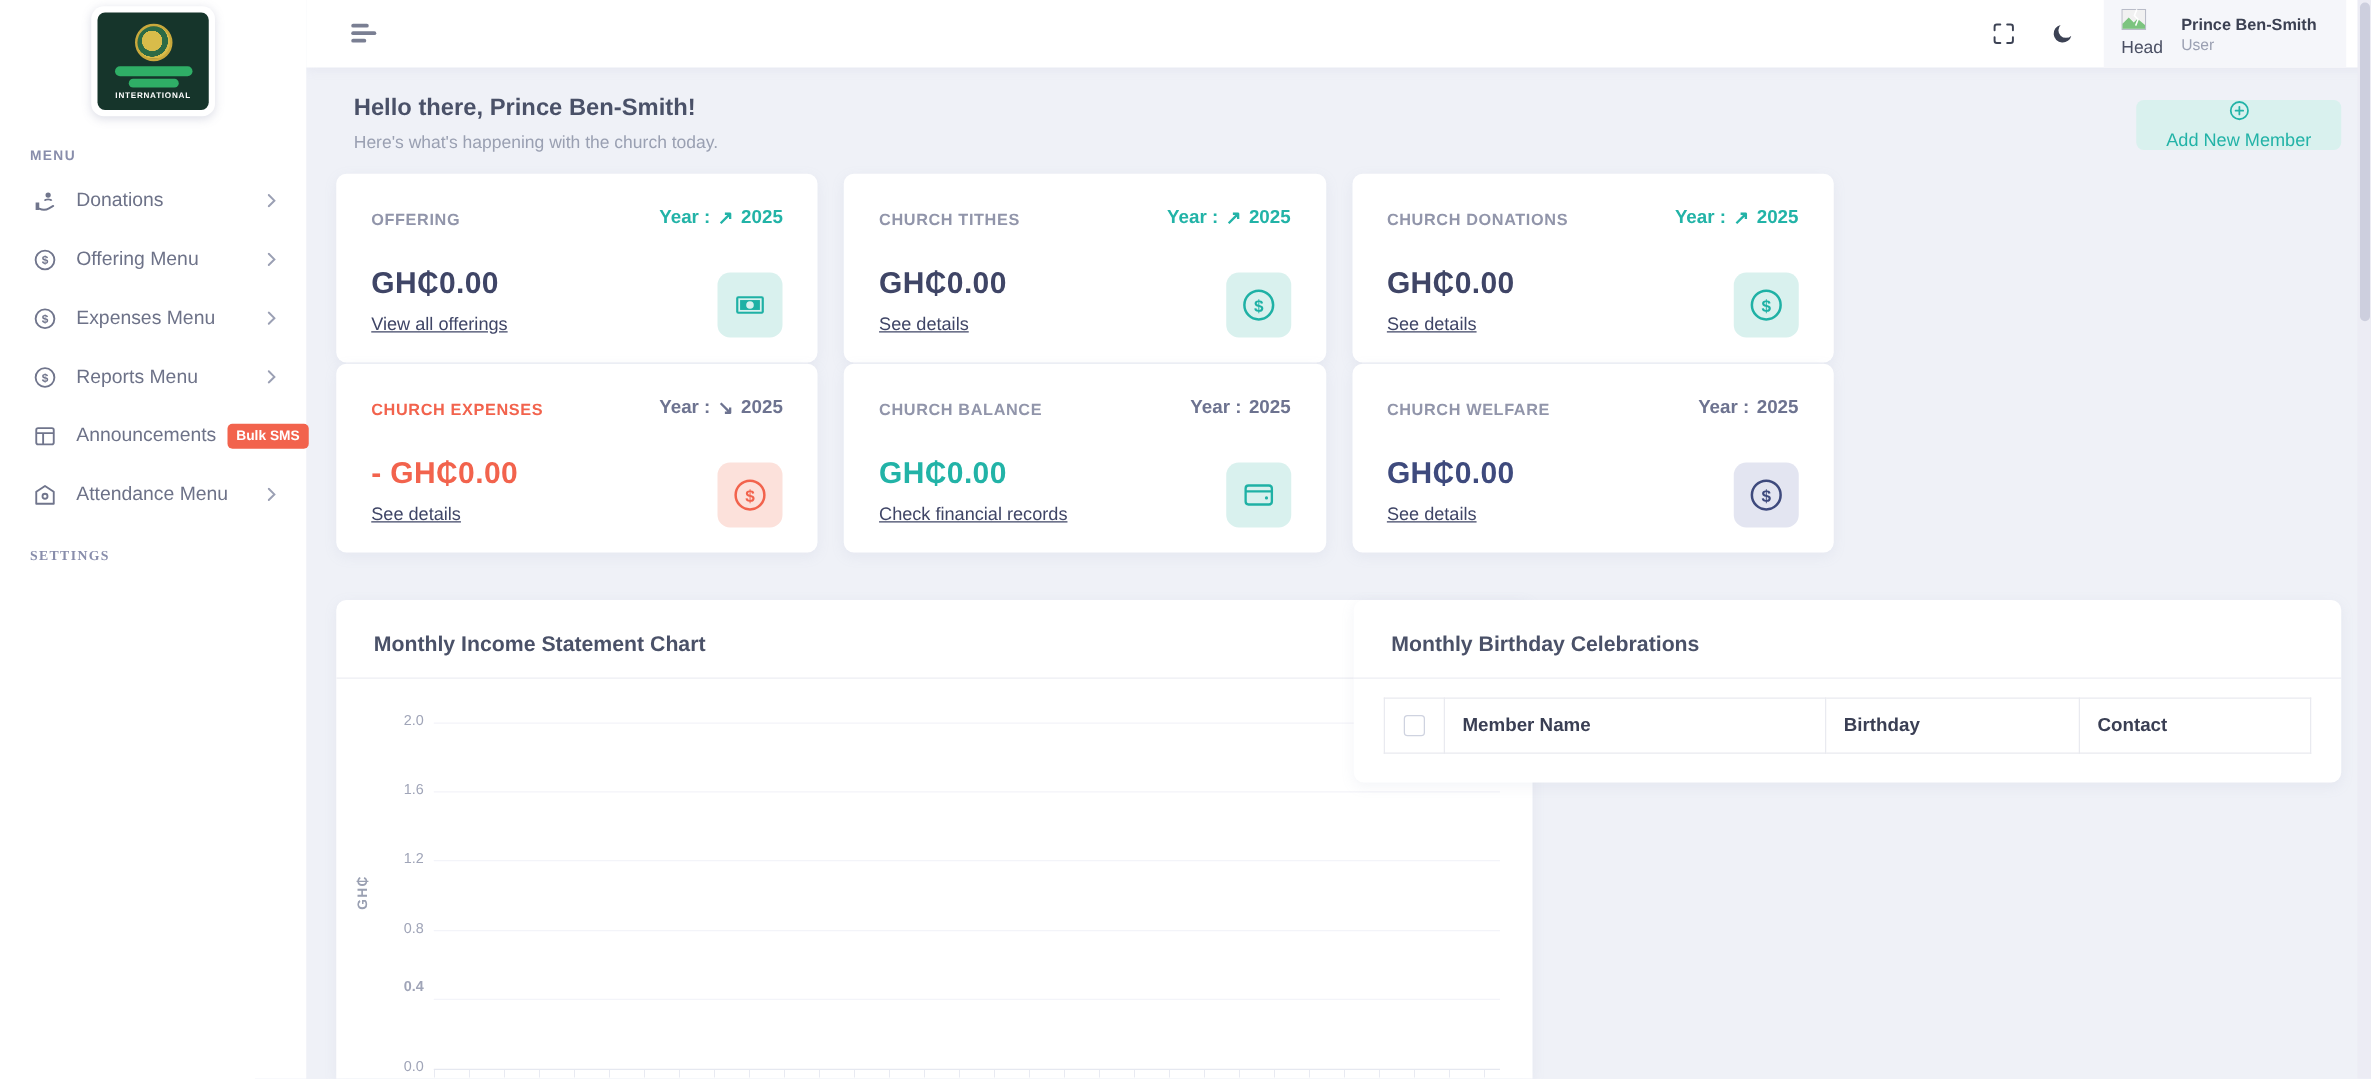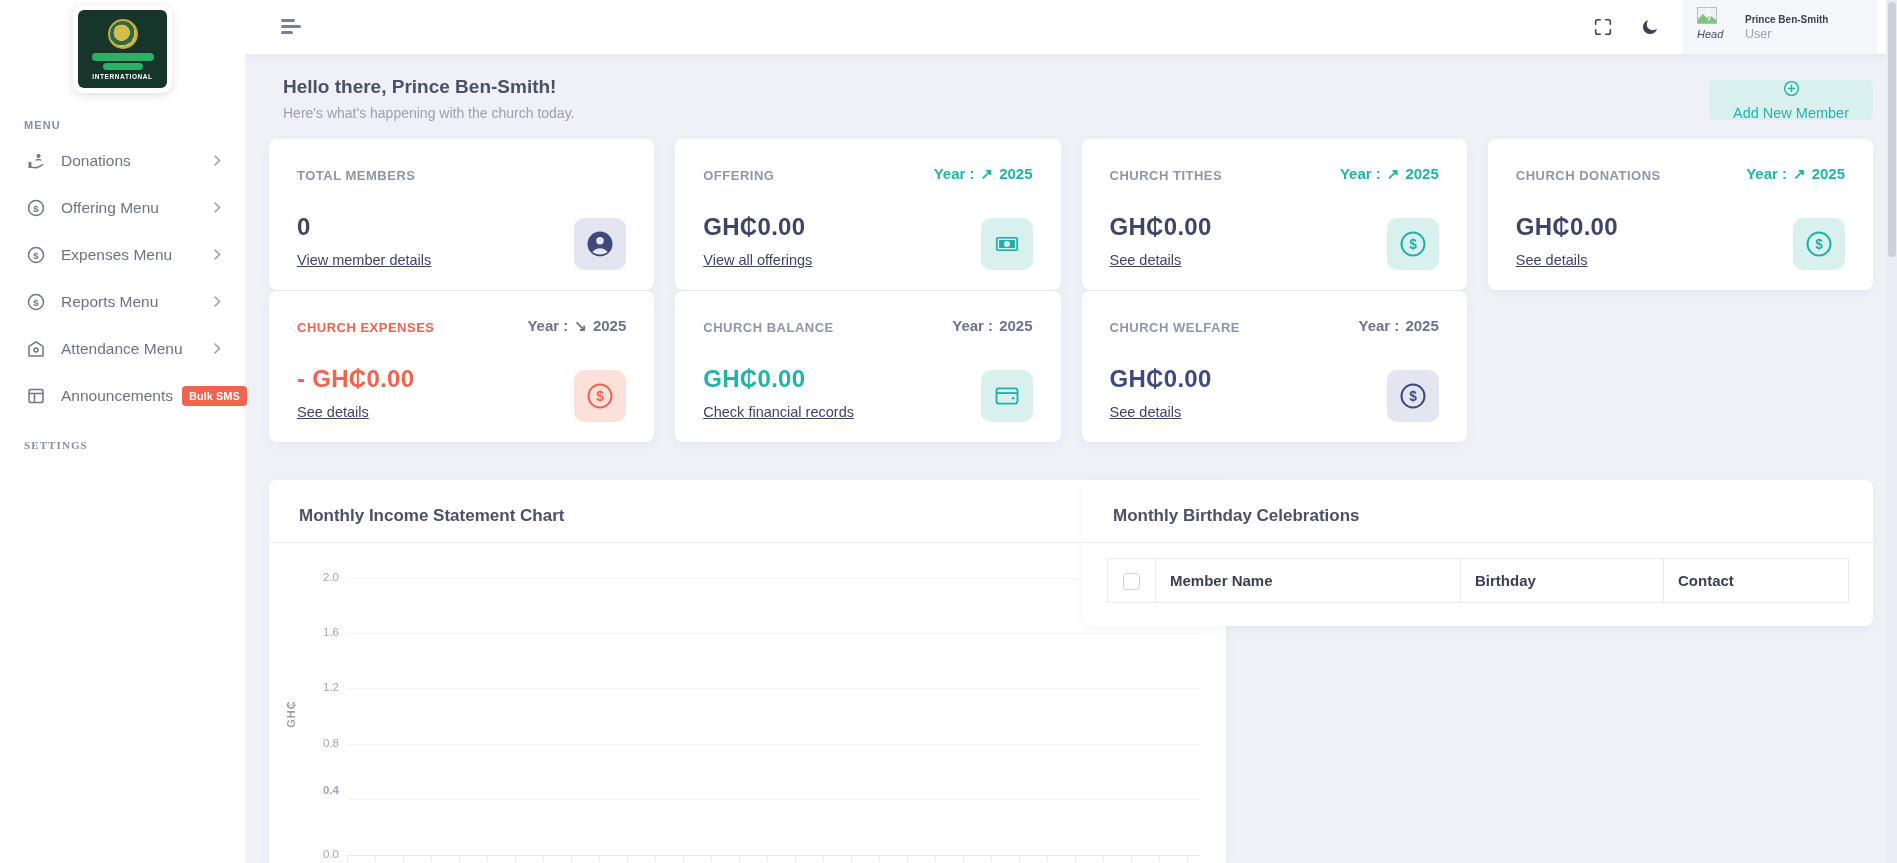--- a/index.html
+++ b/index.html
@@ -24,22 +24,22 @@
 
   
   .header { position:absolute; left:245px; top:0; width:1652px; height:54px; background:#fff; z-index:4; box-shadow:0 2px 8px rgba(170,175,205,.12); }
   .hamburger { position:absolute; left:36px; top:19px; width:22px; height:16px; cursor:pointer; }
   .hamburger span { display:block; height:2.5px; background:#7a7f93; border-radius:2px; margin-bottom:3.5px; }
   .hamburger .l1 { width:14px; } .hamburger .l2 { width:20px; } .hamburger .l3 { width:12px; }
   .hdr-icon { position:absolute; top:14px; width:26px; height:26px; display:flex; align-items:center; justify-content:center; cursor:pointer; }
   .hdr-fullscreen { left:1345px; } .hdr-moon { left:1392px; }
   .user-chip { position:absolute; right:20px; top:0; width:194px; height:54px; background:#f5f6fa; display:flex; align-items:center; padding-left:14px; cursor:pointer; }
   .avatar { width:38px; height:40px; overflow:hidden; flex:none; margin-right:10px; }
-  .avatar .alt { font-size:11px; color:#4a4f63; white-space:nowrap;font-style:italic; }
-  .user-name { font-size:10px; font-weight:bold; color:#3b4052; white-space:nowrap; }
+  .avatar .alt { font-size:14px; color:#4a4f63; white-space:nowrap; }
+  .user-name { font-size:13px; font-weight:bold; color:#3b4052; white-space:nowrap; }
   .user-role { font-size:12.5px; color:#9ba0b2; margin-top:2px; }
 
   
   .greet-title { position:absolute; left:283px; top:76px; font-size:19px; font-weight:bold; color:#4a5168; }
   .greet-sub { position:absolute; left:283px; top:105px; font-size:14px; color:#9aa0b2; }
   .add-btn { position:absolute; left:1709px; top:80px; width:164px; height:40px; background:#d9f1ee; color:#22b3a7; border:none; border-radius:6px; font-size:14.5px; font-family:inherit; display:flex; align-items:center; justify-content:center; gap:8px; cursor:pointer;flex-direction:column; }
 
   
   .cards-row { position:absolute; left:269px; width:1604px; display:grid; grid-template-columns:repeat(4,1fr); gap:21px; }
   .row1 { top:139px; } .row2 { top:291px;text-align:right; }
@@ -151,41 +151,41 @@
       <span class="chev">
           <svg width="7" height="11" viewBox="0 0 7 11">
             <path d="M1 1l4.5 4.5L1 10" stroke="#9ba0b4" stroke-width="1.6" fill="none" stroke-linecap="round"></path>
           </svg>
         </span>
     </div>
 
     <div class="mi">
       <span class="ic">
         <svg width="20" height="20" viewBox="0 0 20 20" fill="none" stroke="#70758c" stroke-width="1.5">
+            <rect x="3" y="3.5" width="14" height="13" rx="1.5"></rect>
+            <path d="M3 7.5h14M8.5 7.5v9"></path>
+          </svg>
+      </span>
+      <span class="lbl">Announcements</span>
+      <span class="badge">Bulk SMS</span>
+    </div>
+
+    <div class="mi">
+      <span class="ic">
+        <svg width="20" height="20" viewBox="0 0 20 20" fill="none" stroke="#70758c" stroke-width="1.5">
             <path d="M10 2.8l7 4.6V17H3V7.4z" stroke-linejoin="round"></path>
             <circle cx="10" cy="11" r="2"></circle>
           </svg>
       </span>
       <span class="lbl">Attendance Menu</span>
       <span class="chev">
           <svg width="7" height="11" viewBox="0 0 7 11">
             <path d="M1 1l4.5 4.5L1 10" stroke="#9ba0b4" stroke-width="1.6" fill="none" stroke-linecap="round"></path>
           </svg>
         </span>
-    </div>
-
-    <div class="mi">
-      <span class="ic">
-        <svg width="20" height="20" viewBox="0 0 20 20" fill="none" stroke="#70758c" stroke-width="1.5">
-            <rect x="3" y="3.5" width="14" height="13" rx="1.5"></rect>
-            <path d="M3 7.5h14M8.5 7.5v9"></path>
-          </svg>
-      </span>
-      <span class="lbl">Announcements</span>
-      <span class="badge">Bulk SMS</span>
     </div>
   </div>
 
   <div class="side-heading" style="margin-top:20px;font-family:Liberation Serif, serif;">SETTINGS</div>
 
 </div>
 
 <div class="header">
   <div class="hamburger">
     <span class="l1"></span>
@@ -225,32 +225,20 @@
       <svg width="17" height="17" viewBox="0 0 18 18" fill="none" stroke="#22b3a7" stroke-width="1.5">
         <circle cx="9" cy="9" r="7.3"></circle>
         <path d="M9 5.8v6.4M5.8 9h6.4" stroke-linecap="round"></path>
       </svg>
     </span>
   <span>Add New Member</span>
 </button>
 
 <div class="cards-row row1">
 
-  <div class="scard">
-    <div class="sc-title">TOTAL MEMBERS</div>
-    <div class="sc-value">0</div>
-    <a class="sc-link">View member details</a>
-    <div class="sc-icon ib-navy">
-      <svg width="30" height="30" viewBox="0 0 24 24">
-          <circle cx="12" cy="12" r="10" fill="#3e4a7d"></circle>
-          <circle cx="12" cy="9.4" r="3" fill="#e3e5f1"></circle>
-          <path d="M5.9 18.4a7.6 7.6 0 0 1 12.2 0 10 10 0 0 1-12.2 0z" fill="#e3e5f1"></path>
-        </svg>
-    </div>
-  </div>
 
   <div class="scard">
     <div class="sc-title">OFFERING</div>
     <div class="sc-year teal">
       <span>Year :</span>
       <span>↗</span>
       <span>2025</span>
     </div>
     <div class="sc-value">GH₵0.00</div>
     <a class="sc-link">View all offerings</a>

